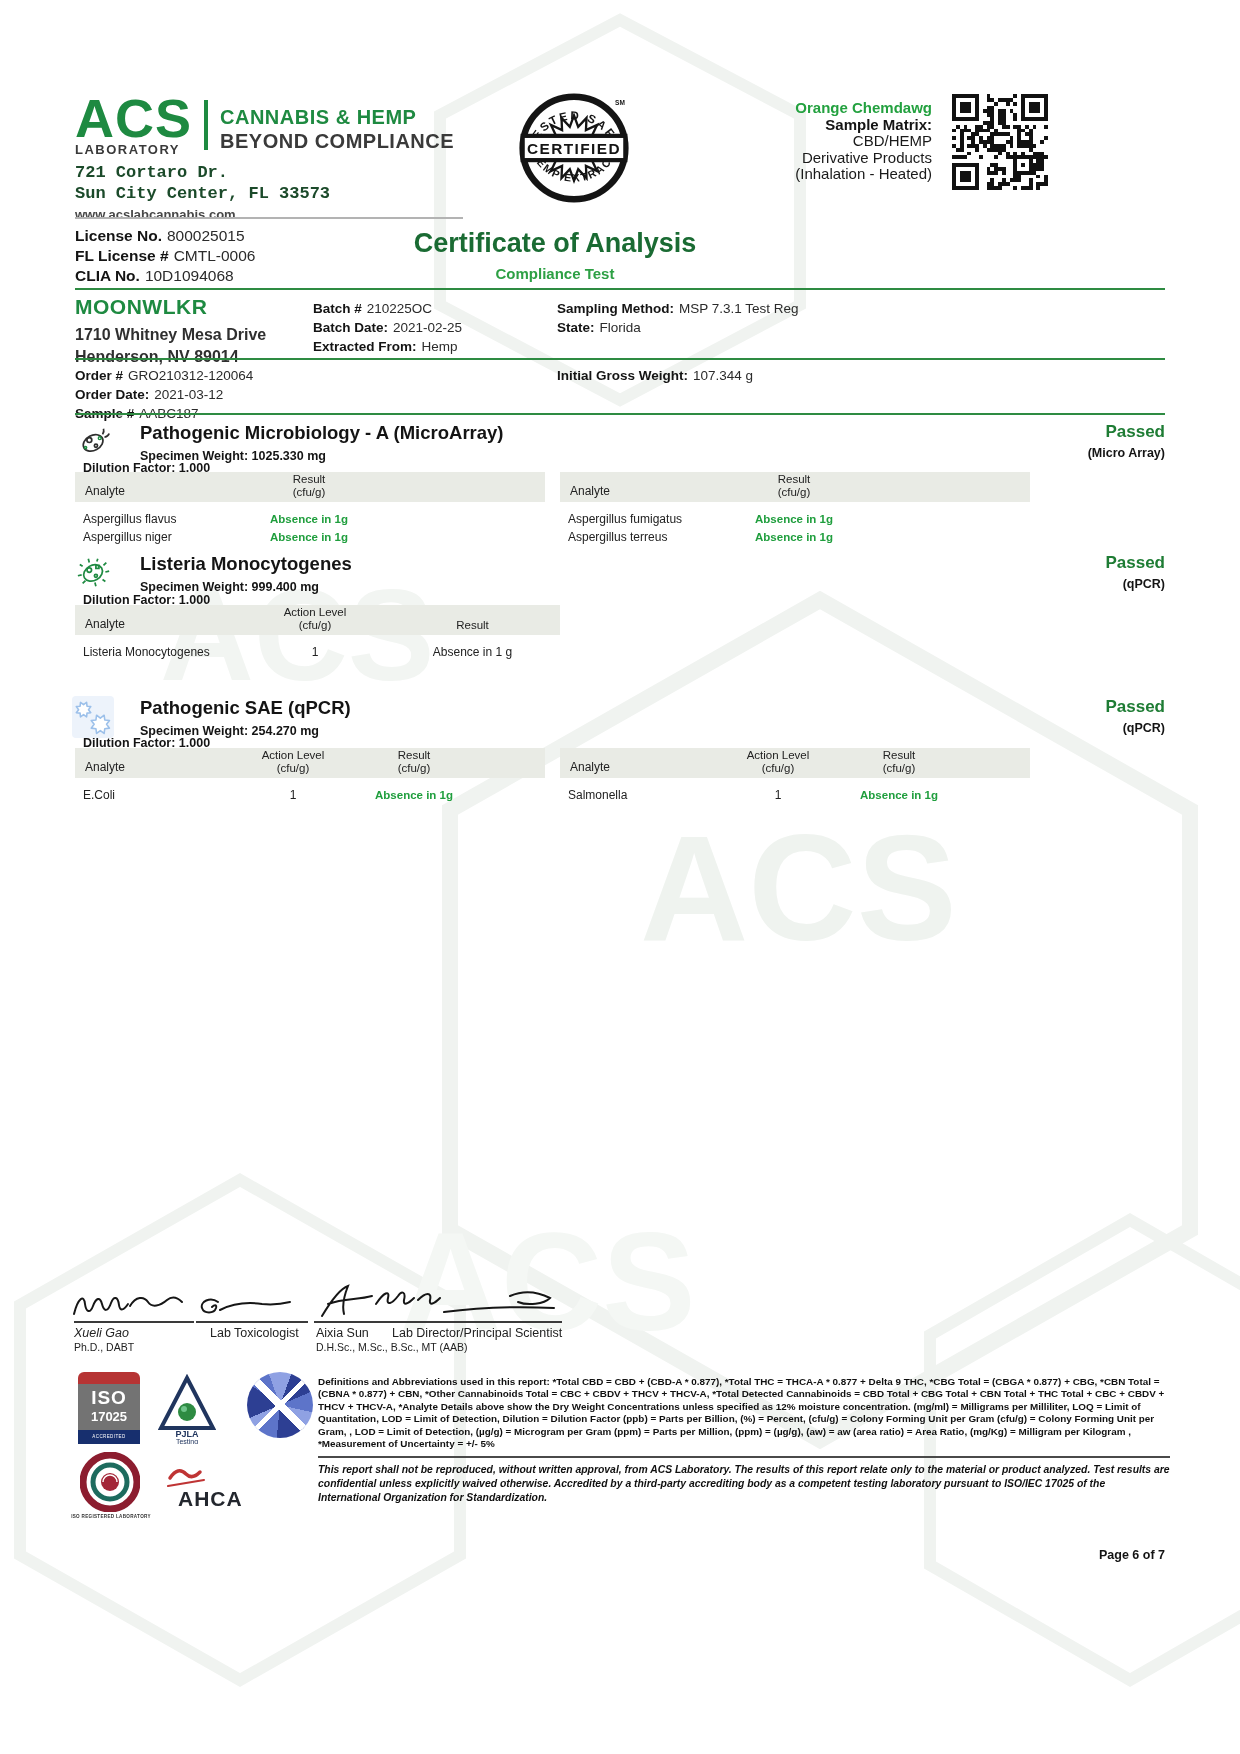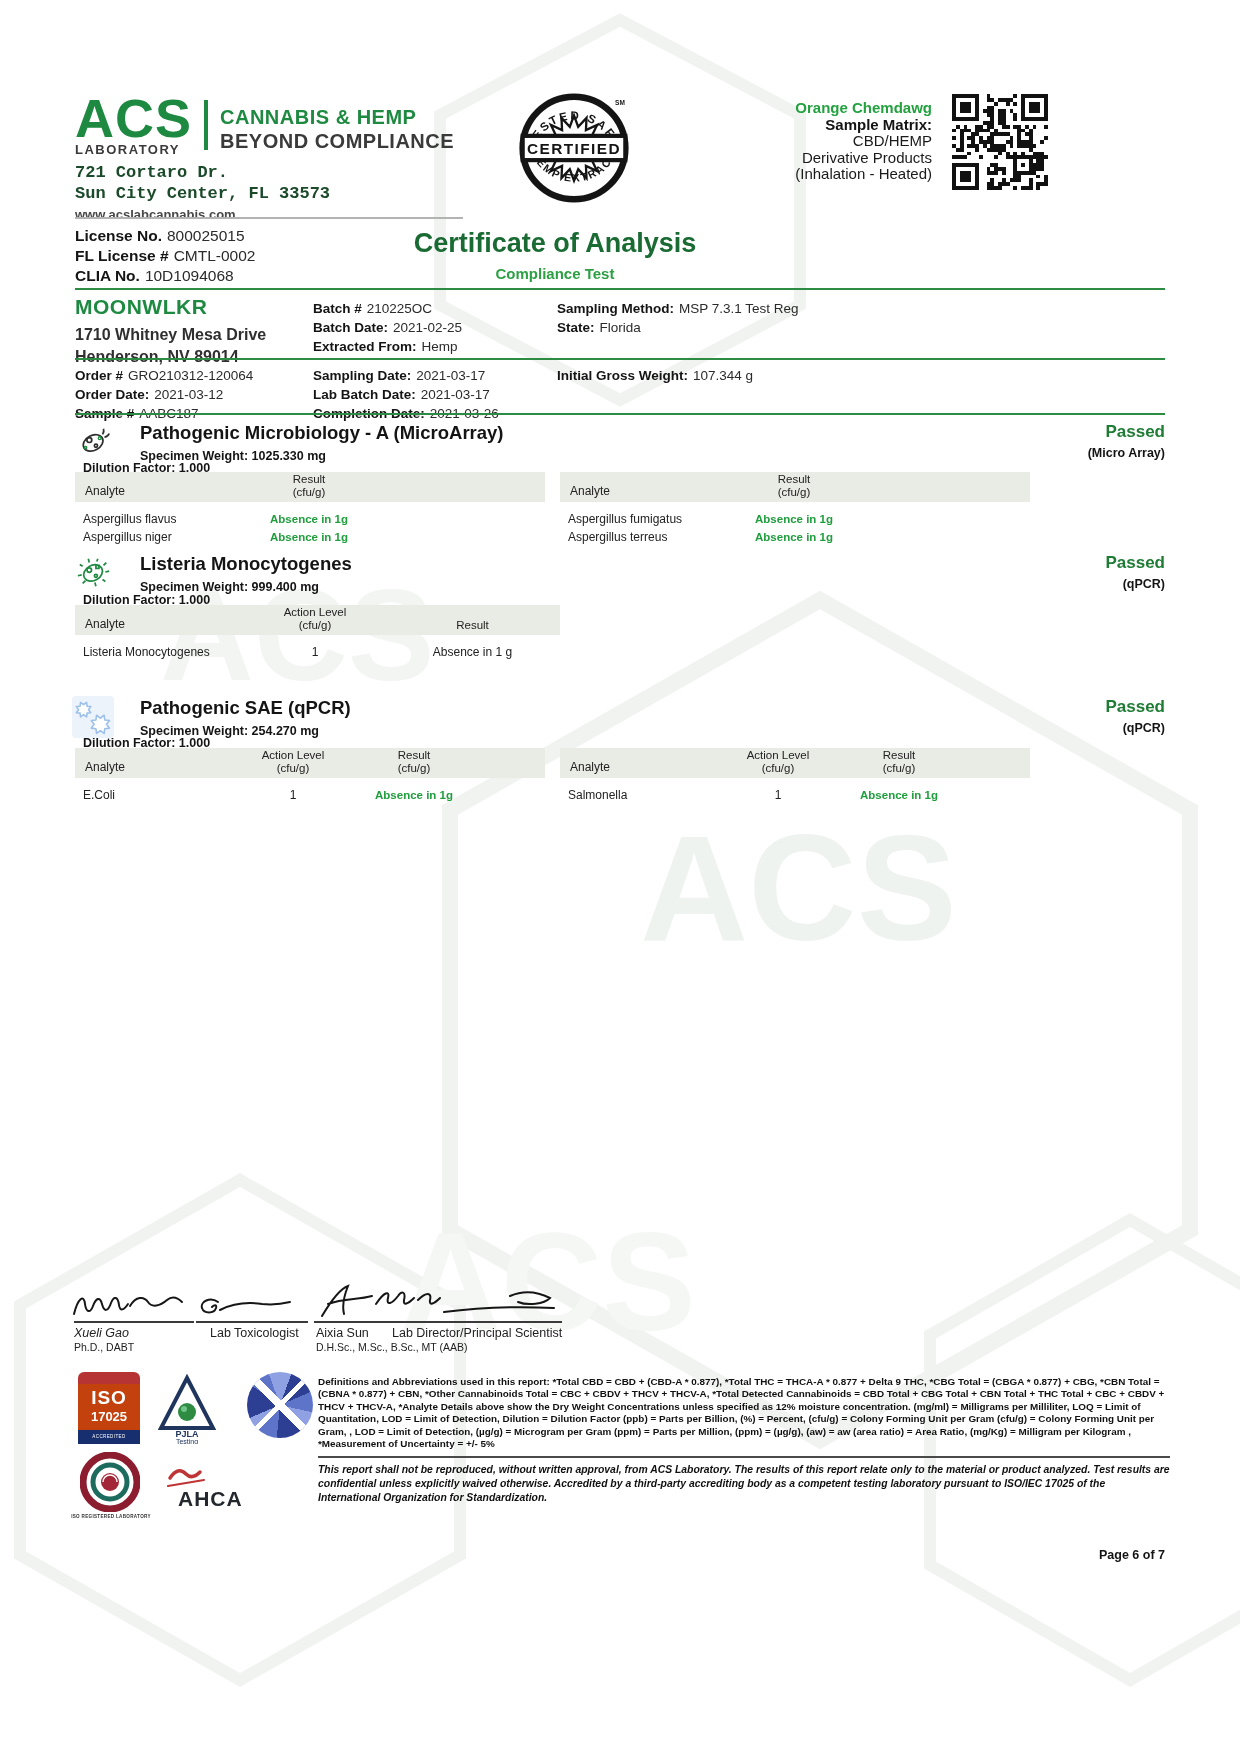--- a/index.html
+++ b/index.html
@@ -68,21 +68,21 @@
   .sig-name{font-size:12.5px;color:#222;}
   .sig-creds{font-size:10.5px;color:#222;}
   
   #defs-text{left:318px;top:1376px;width:852px;font-size:9.9px;line-height:12.4px;font-weight:700;color:#101010;}
   #defs-rule{left:318px;top:1456px;width:852px;height:2px;background:#4a4a4a;}
   #disclaimer{left:318px;top:1463px;width:852px;font-size:10.4px;line-height:14.2px;font-weight:700;font-style:italic;color:#101010;}
   #page-num{left:965px;top:1548px;width:200px;text-align:right;font-size:12.5px;font-weight:700;color:#141414;}
   
   #iso-badge{left:78px;top:1372px;width:62px;height:74px;}
   .iso-ribbon{height:12px;background:#b63434;border-radius:6px 6px 0 0;}
-  .iso-body{height:46px;background:#c2410c;color:#fff;text-align:center;}
+  .iso-body{height:46px;background:#737373;color:#fff;text-align:center;}
   .iso-txt1{font-size:19px;font-weight:800;letter-spacing:1px;padding-top:3px;}
   .iso-txt2{font-size:13px;font-weight:700;}
   .iso-foot{height:14px;background:#172f6e;color:#fff;font-size:4.5px;text-align:center;line-height:14px;letter-spacing:.4px;}
   #pjla-box{left:158px;top:1374px;width:58px;height:70px;text-align:center;}
   #pinwheel{left:247px;top:1372px;width:66px;height:66px;border-radius:50%;
     background:conic-gradient(from 20deg,#2d3f93 0 13%,#5d74c9 13% 23%,#8fa1e3 23% 31%,#2d3f93 31% 46%,#5d74c9 46% 56%,#8fa1e3 56% 63%,#2d3f93 63% 79%,#5d74c9 79% 89%,#8fa1e3 89% 100%);position:absolute;}
   #pinwheel:after{content:"";position:absolute;inset:0;border-radius:50%;
     background:linear-gradient(45deg,transparent 46%,#fff 46% 54%,transparent 54%),
                linear-gradient(-45deg,transparent 47%,#fff 47% 53%,transparent 53%);}
   #round-badge{left:80px;top:1452px;}
@@ -125,21 +125,21 @@
     <div class="abs" id="addr-block">
       <div class="addr-line">721 Cortaro Dr.</div>
       <div class="addr-line">Sun City Center, FL 33573</div>
       <div class="site-line">www.acslabcannabis.com</div>
     </div>
 
     <div class="abs" id="gray-rule"></div>
 
     <div class="abs" id="license-block">
       <div class="kv"><span class="lbl">License No.</span><span class="val">800025015</span></div>
-      <div class="kv"><span class="lbl">FL License #</span><span class="val">CMTL-0002</span></div>
+      <div class="kv"><span class="lbl">FL License #</span><span class="val">CMTL-0006</span></div>
       <div class="kv"><span class="lbl">CLIA No.</span><span class="val">10D1094068</span></div>
     </div>
 
     <div class="abs" id="stamp">
       <svg width="112" height="112" viewBox="0 0 120 120">
         <defs>
           <path id="arcT" d="M 17 64 A 44 44 0 0 1 103 64"></path>
           <path id="arcB" d="M 11 56 A 50 50 0 0 0 109 56"></path>
         </defs>
         <circle cx="60" cy="60" r="55" fill="#fff" stroke="#141414" stroke-width="7"></circle>
@@ -398,25 +398,20 @@
       <div class="kv"><span class="lbl">State:</span><span class="val">Florida</span></div>
     </div>
 
     <div class="abs green-rule" style="left:75px;top:358px;width:1090px;"></div>
 
     <div class="abs meta-col" id="order-col1">
       <div class="kv"><span class="lbl">Order #</span><span class="val">GRO210312-120064</span></div>
       <div class="kv"><span class="lbl">Order Date:</span><span class="val">2021-03-12</span></div>
       <div class="kv"><span class="lbl">Sample #</span><span class="val">AABC187</span></div>
     </div>
-    <div class="abs meta-col" id="order-col2">
-      <div class="kv"><span class="lbl">Sampling Date:</span><span class="val">2021-03-17</span></div>
-      <div class="kv"><span class="lbl">Lab Batch Date:</span><span class="val">2021-03-17</span></div>
-      <div class="kv"><span class="lbl">Completion Date:</span><span class="val">2021-03-26</span></div>
-    </div>
     <div class="abs meta-col" id="order-col3">
       <div class="kv"><span class="lbl">Initial Gross Weight:</span><span class="val">107.344 g</span></div>
     </div>
 
     <div class="abs green-rule" style="left:75px;top:413px;width:1090px;"></div>
 
     <div class="abs" style="left:78px;top:424px;">
       <svg width="34" height="34" viewBox="0 0 36 36">
         <g fill="none" stroke="#2e2e2e" stroke-width="1.8">
           <ellipse cx="16" cy="20" rx="11" ry="8" transform="rotate(-28 16 20)"></ellipse>

